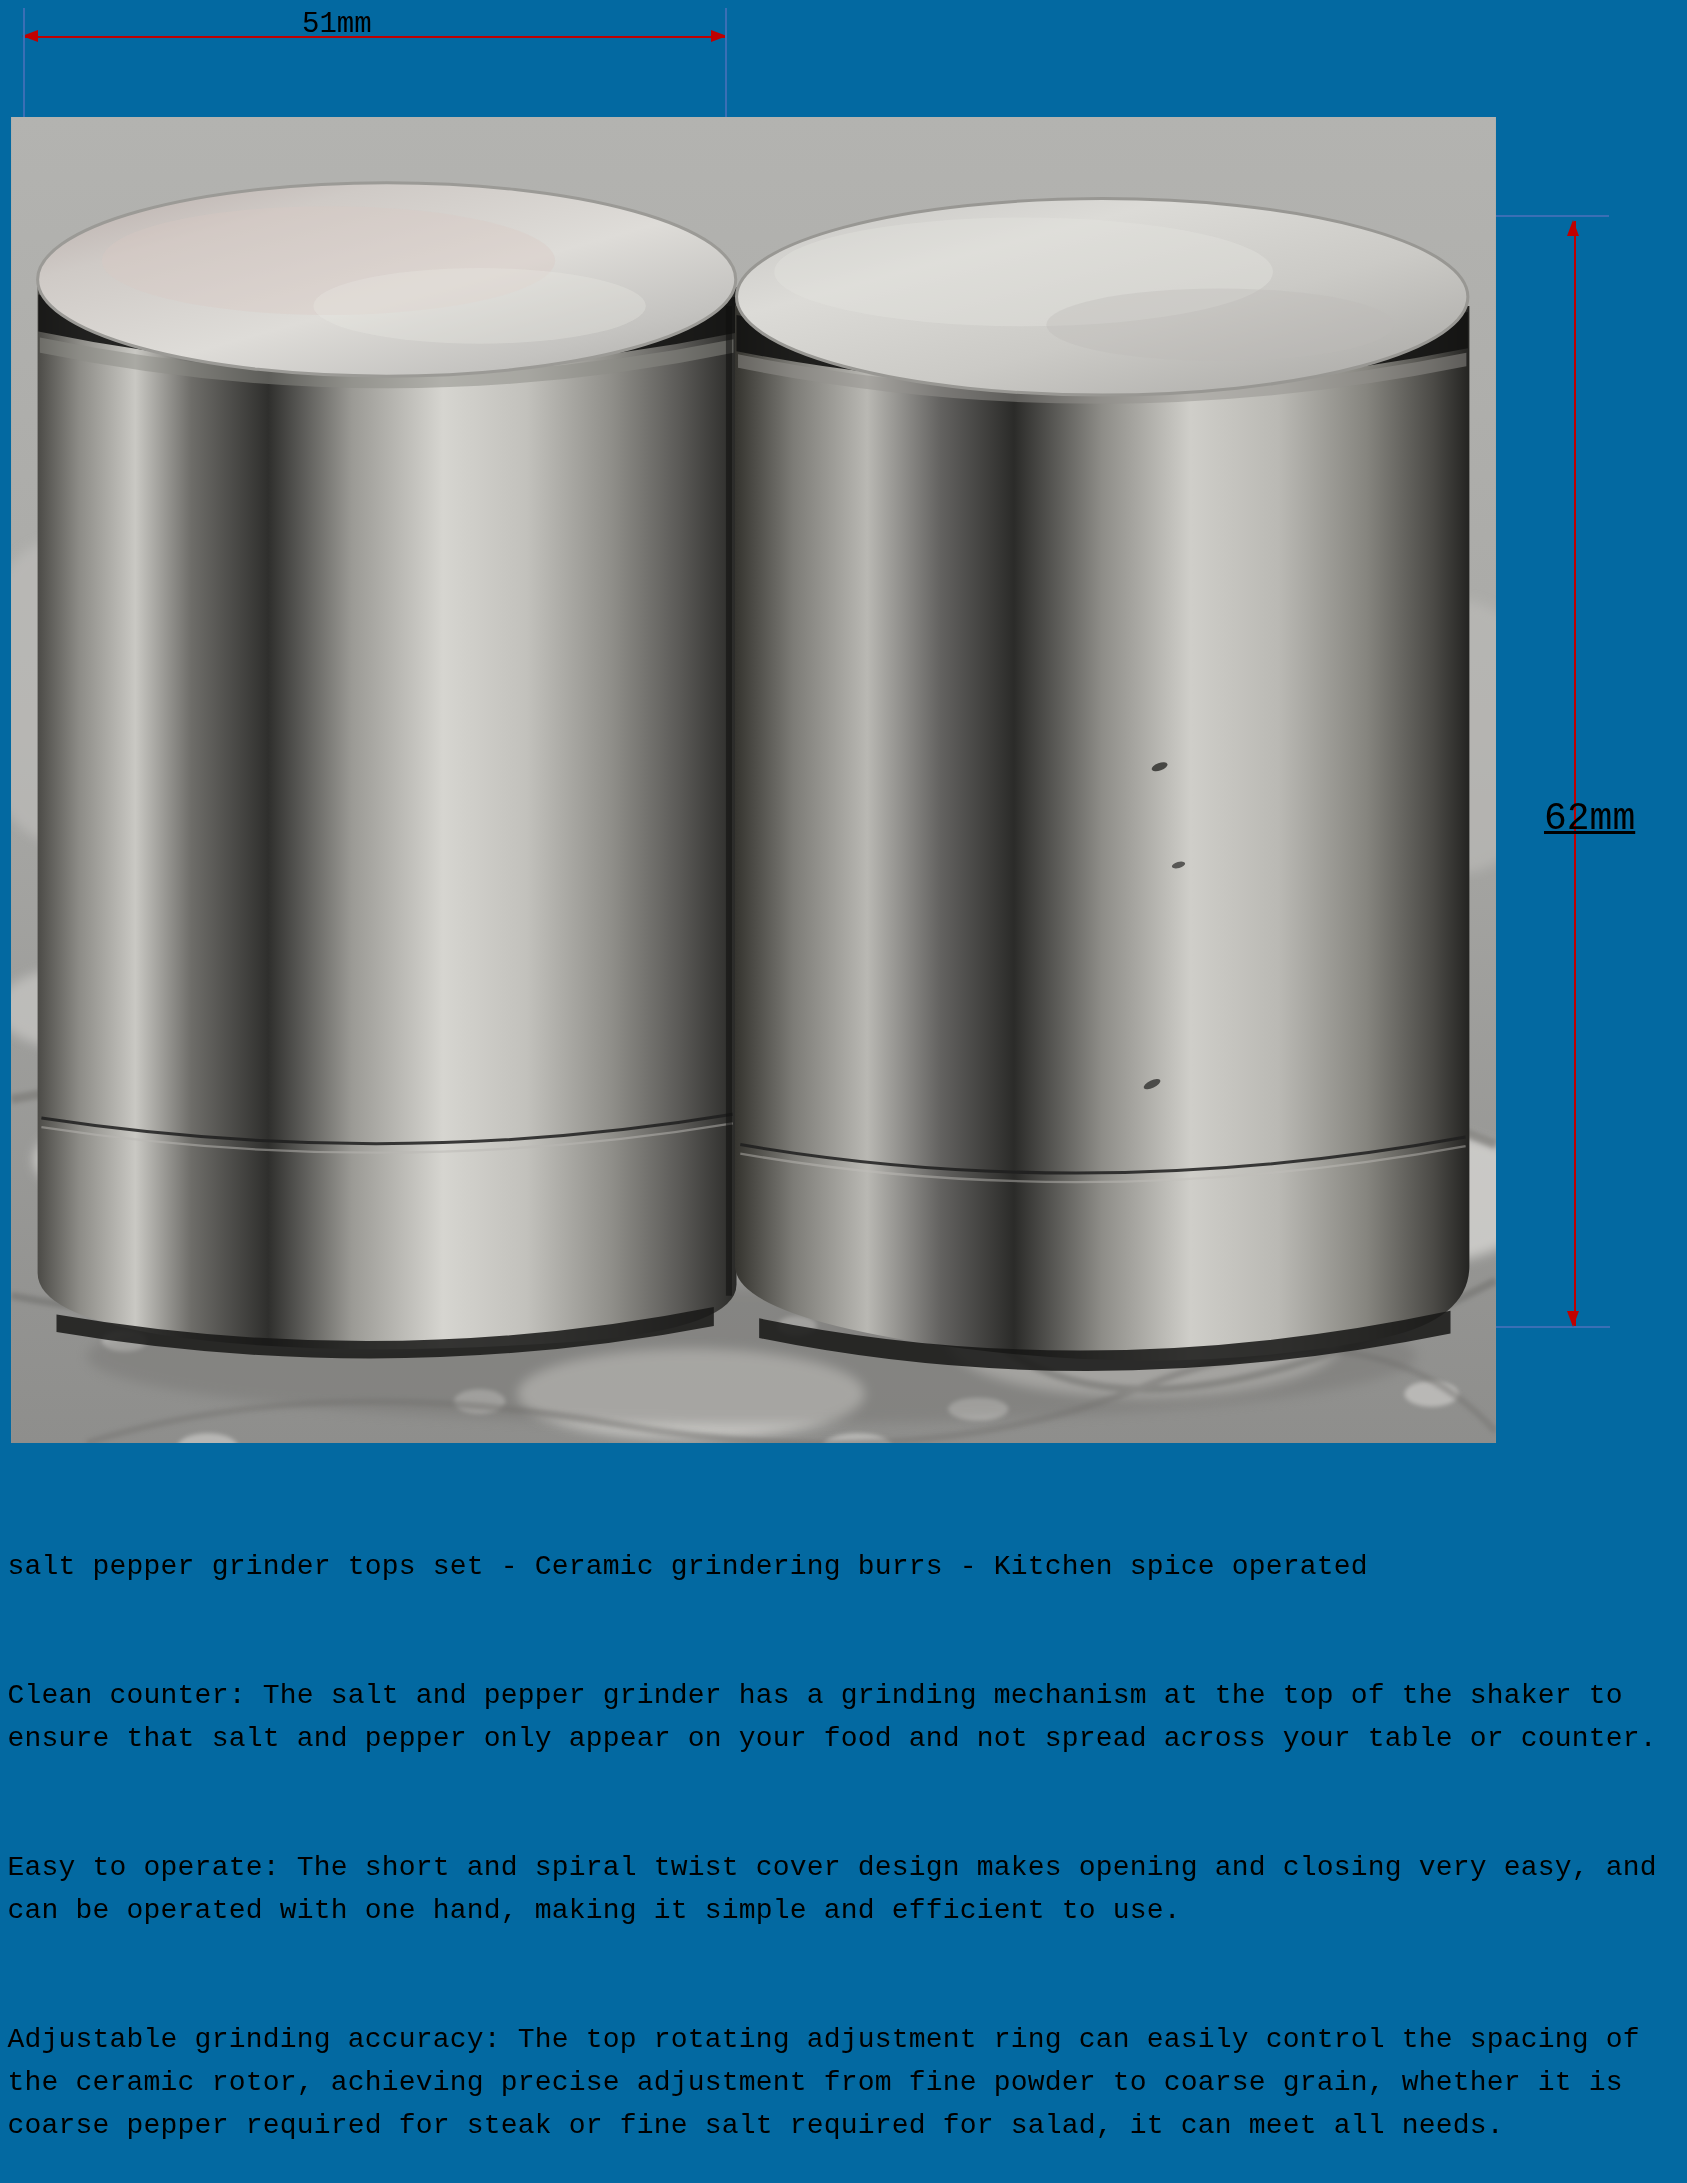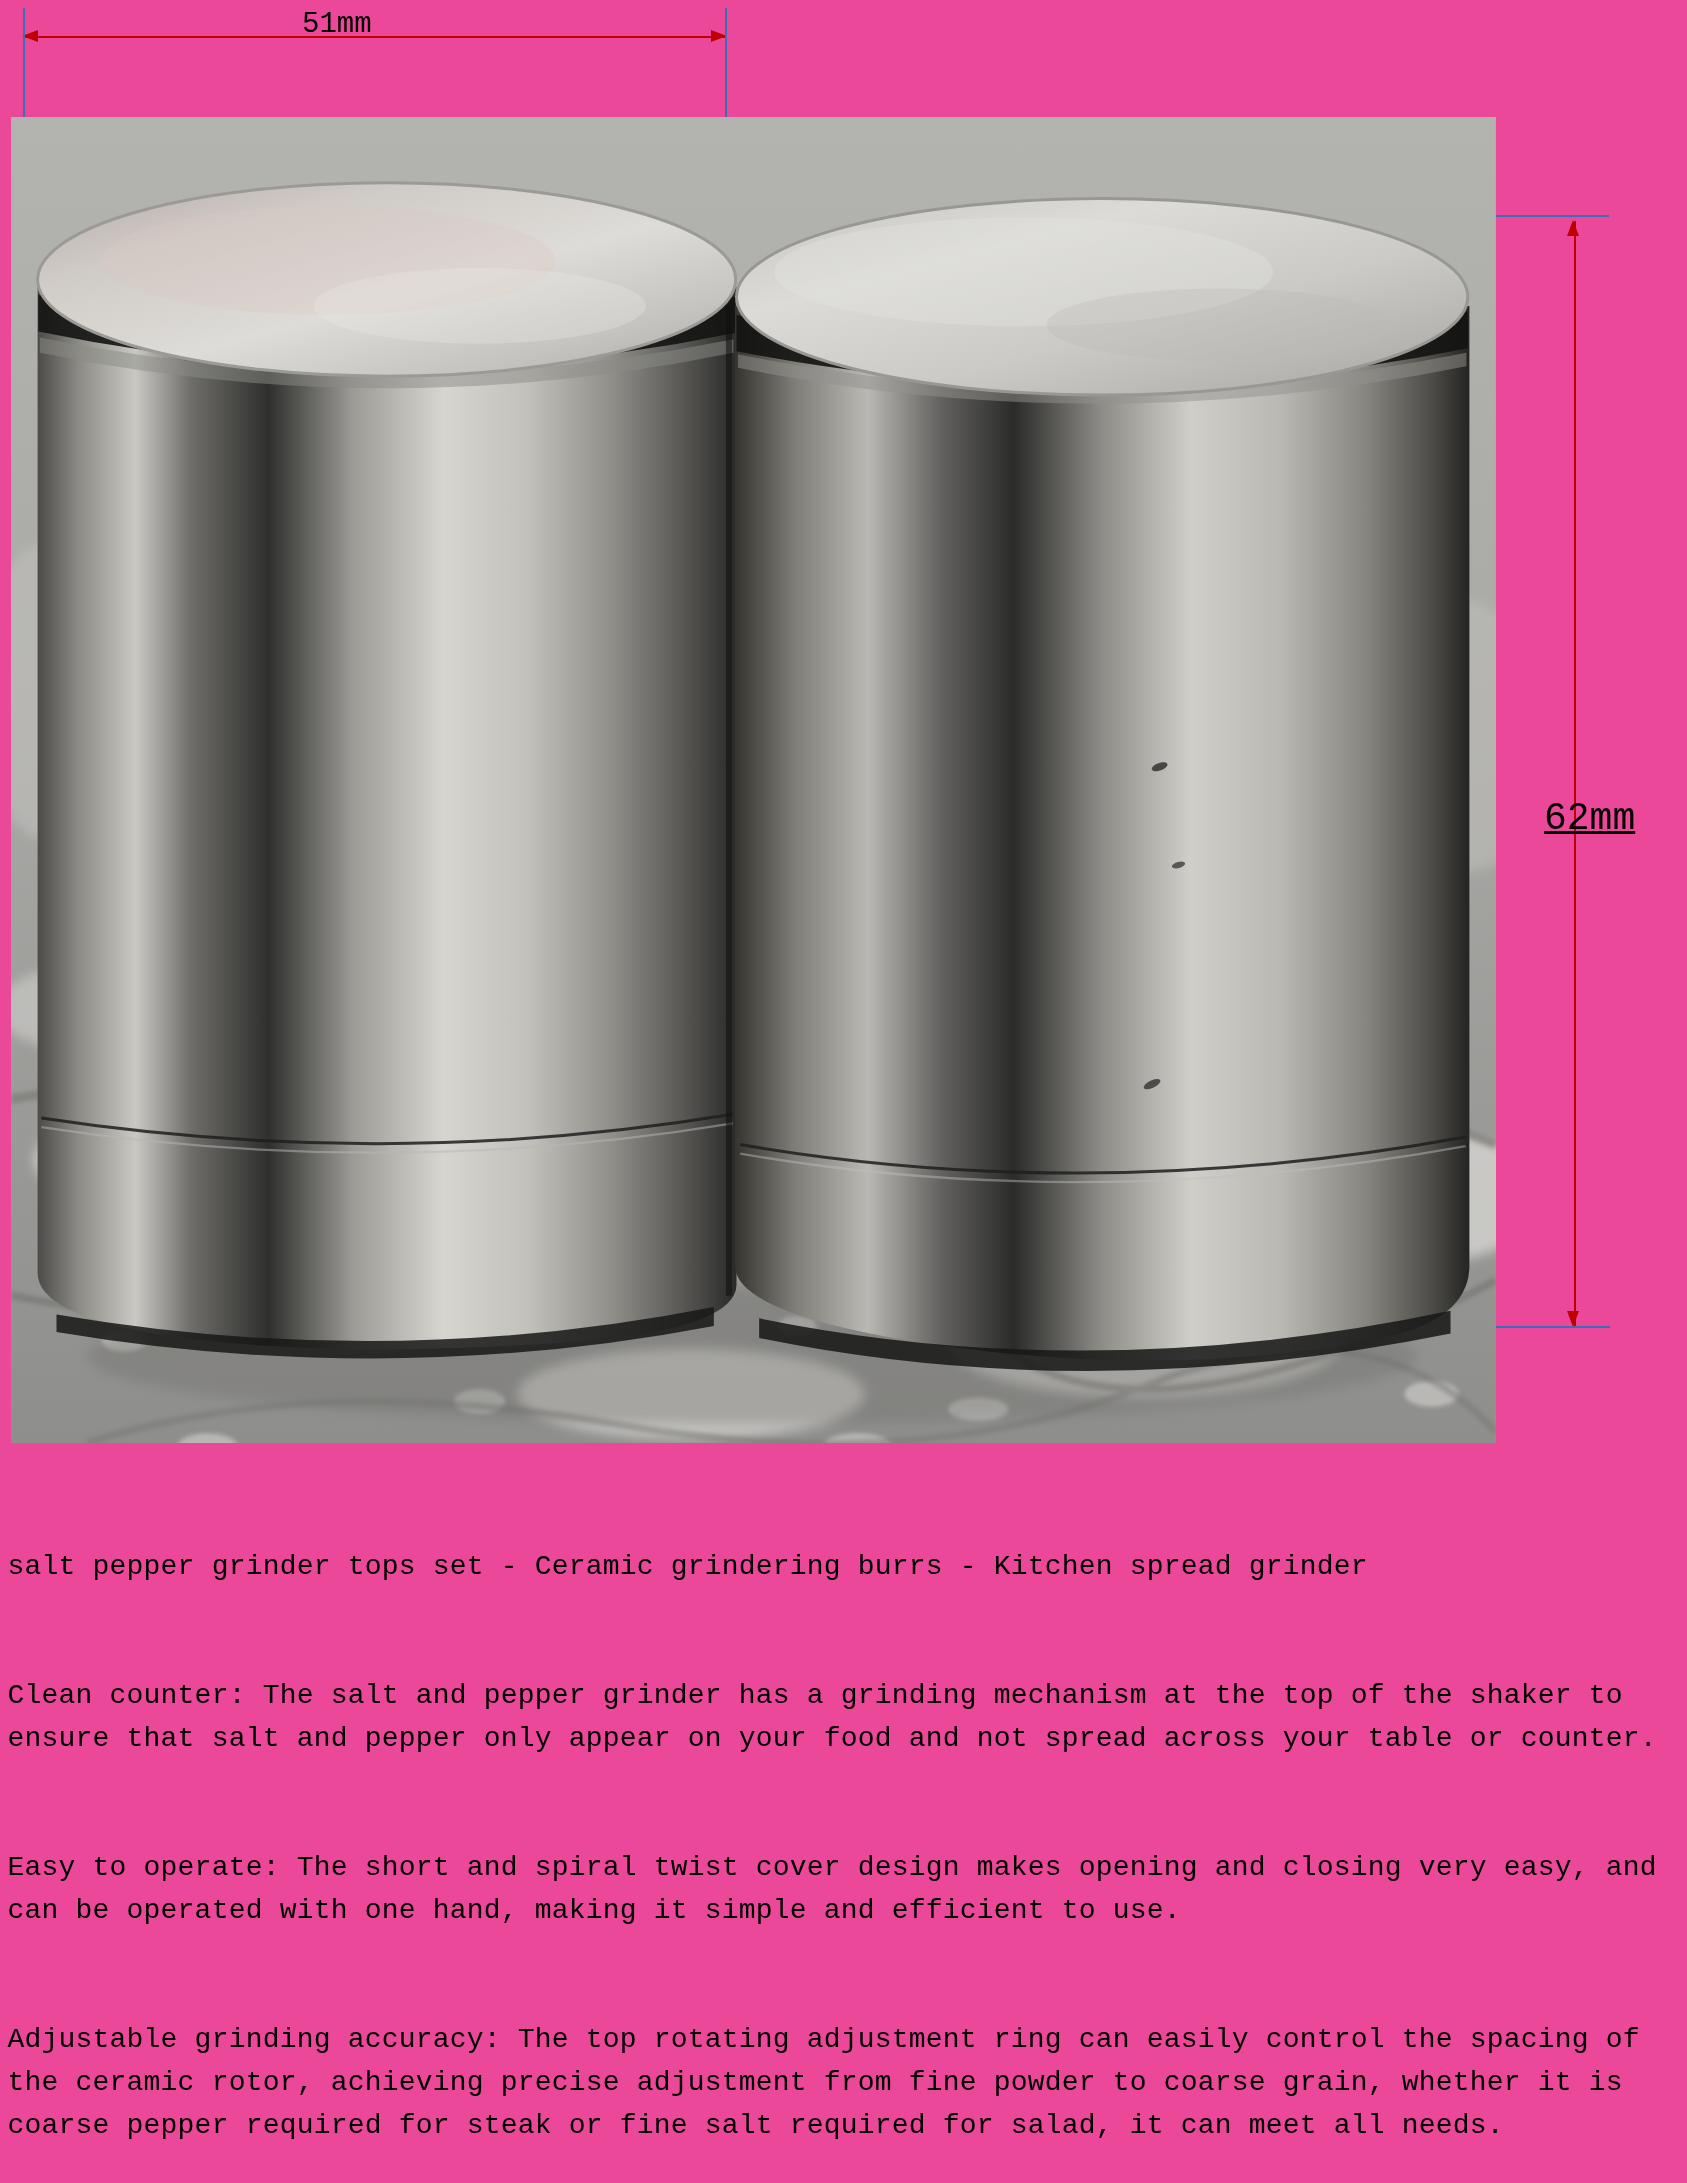--- a/index.html
+++ b/index.html
@@ -9,21 +9,21 @@
   }
   body {
     width: 1688px;
     font-family: "Liberation Mono", "DejaVu Sans Mono", monospace;
     color: #000000;
   }
   .page {
     position: relative;
     width: 1688px;
     min-height: 2183px;
-    background: #ec4899;
+    background: #0369a1;
   }
 
   
   .dim-top {
     position: absolute;
     left: 0;
     top: 0;
     width: 756px;
     height: 68px;
   }
@@ -285,21 +285,21 @@
         <ellipse cx="1520" cy="860" rx="11" ry="5" fill="#2a2a28" opacity="0.8" transform="rotate(-20 1520 860)"></ellipse>
         <ellipse cx="1545" cy="990" rx="9" ry="4" fill="#2a2a28" opacity="0.7" transform="rotate(-15 1545 990)"></ellipse>
         <ellipse cx="1510" cy="1280" rx="12" ry="5" fill="#2a2a28" opacity="0.75" transform="rotate(-25 1510 1280)"></ellipse>
       </g>
 
       <path d="M950 250 L950 1560" stroke="#0f0f0e" stroke-width="8" opacity="0.55"></path>
     </svg>
   </div>
 
   <div class="desc">
-    <p>salt pepper grinder tops set - Ceramic grindering burrs - Kitchen spread grinder</p>
+    <p>salt pepper grinder tops set - Ceramic grindering burrs - Kitchen spice operated</p>
     <p>Clean counter: The salt and pepper grinder has a grinding mechanism at the top of the shaker to ensure that salt and pepper only appear on your food and not spread across your table or counter.</p>
     <p>Easy to operate: The short and spiral twist cover design makes opening and closing very easy, and can be operated with one hand, making it simple and efficient to use.</p>
     <p>Adjustable grinding accuracy: The top rotating adjustment ring can easily control the spacing of the ceramic rotor, achieving precise adjustment from fine powder to coarse grain, whether it is coarse pepper required for steak or fine salt required for salad, it can meet all needs.</p>
     
     
     
     
     
   </div>
 

